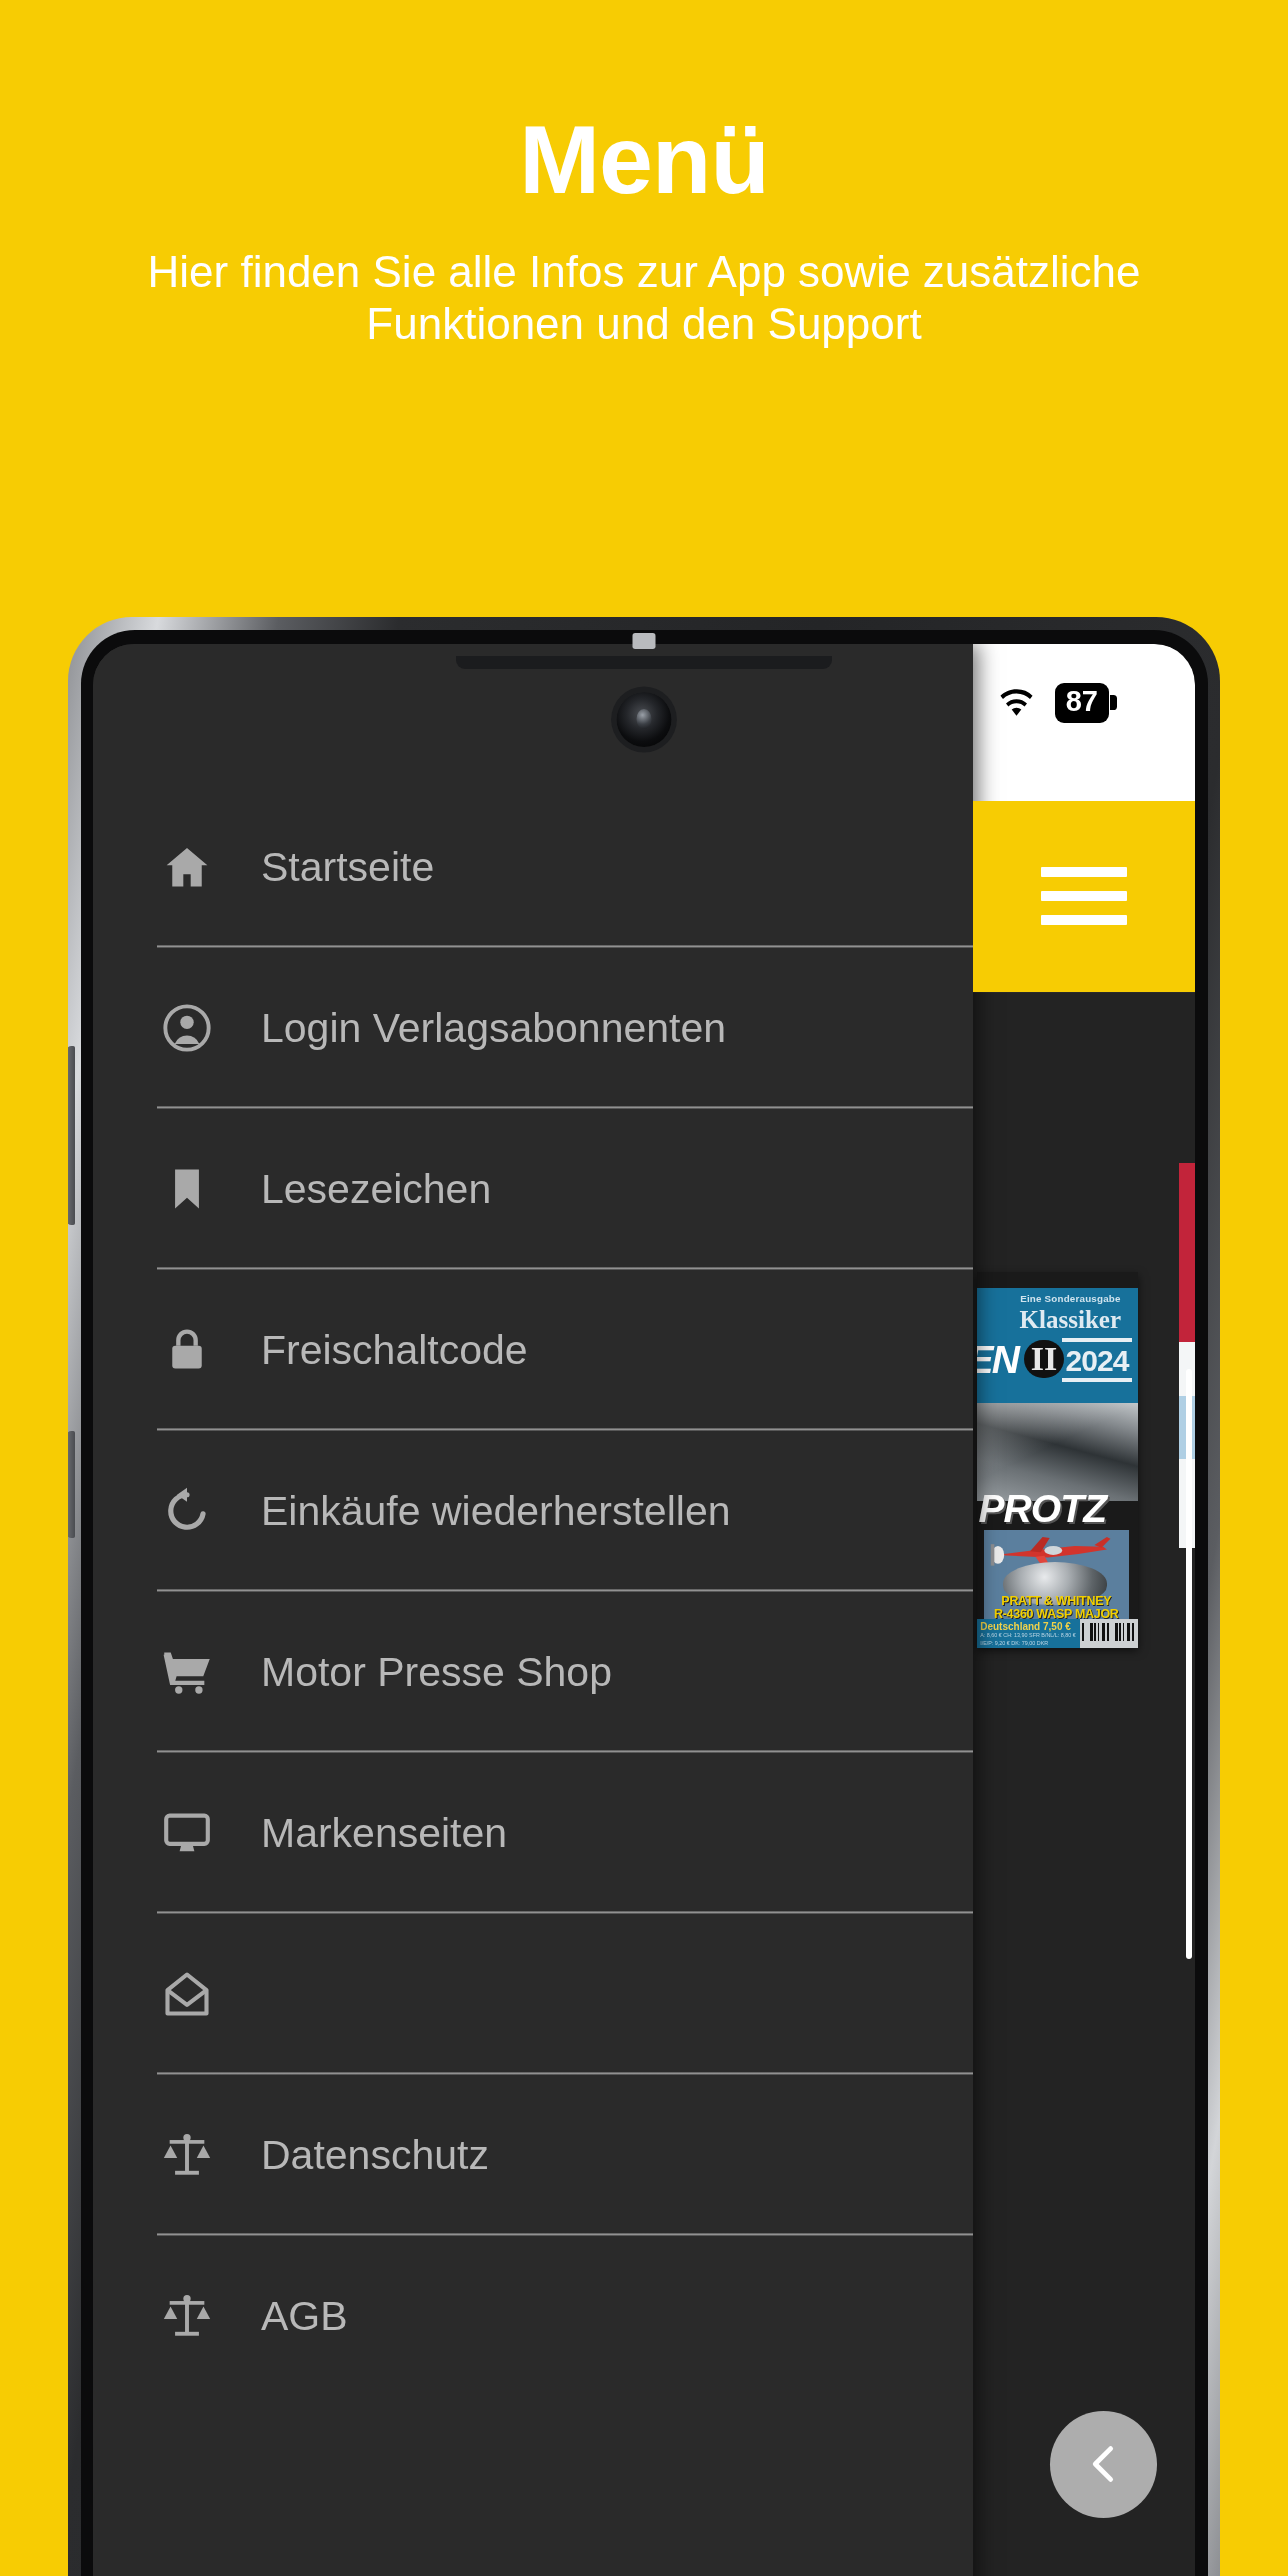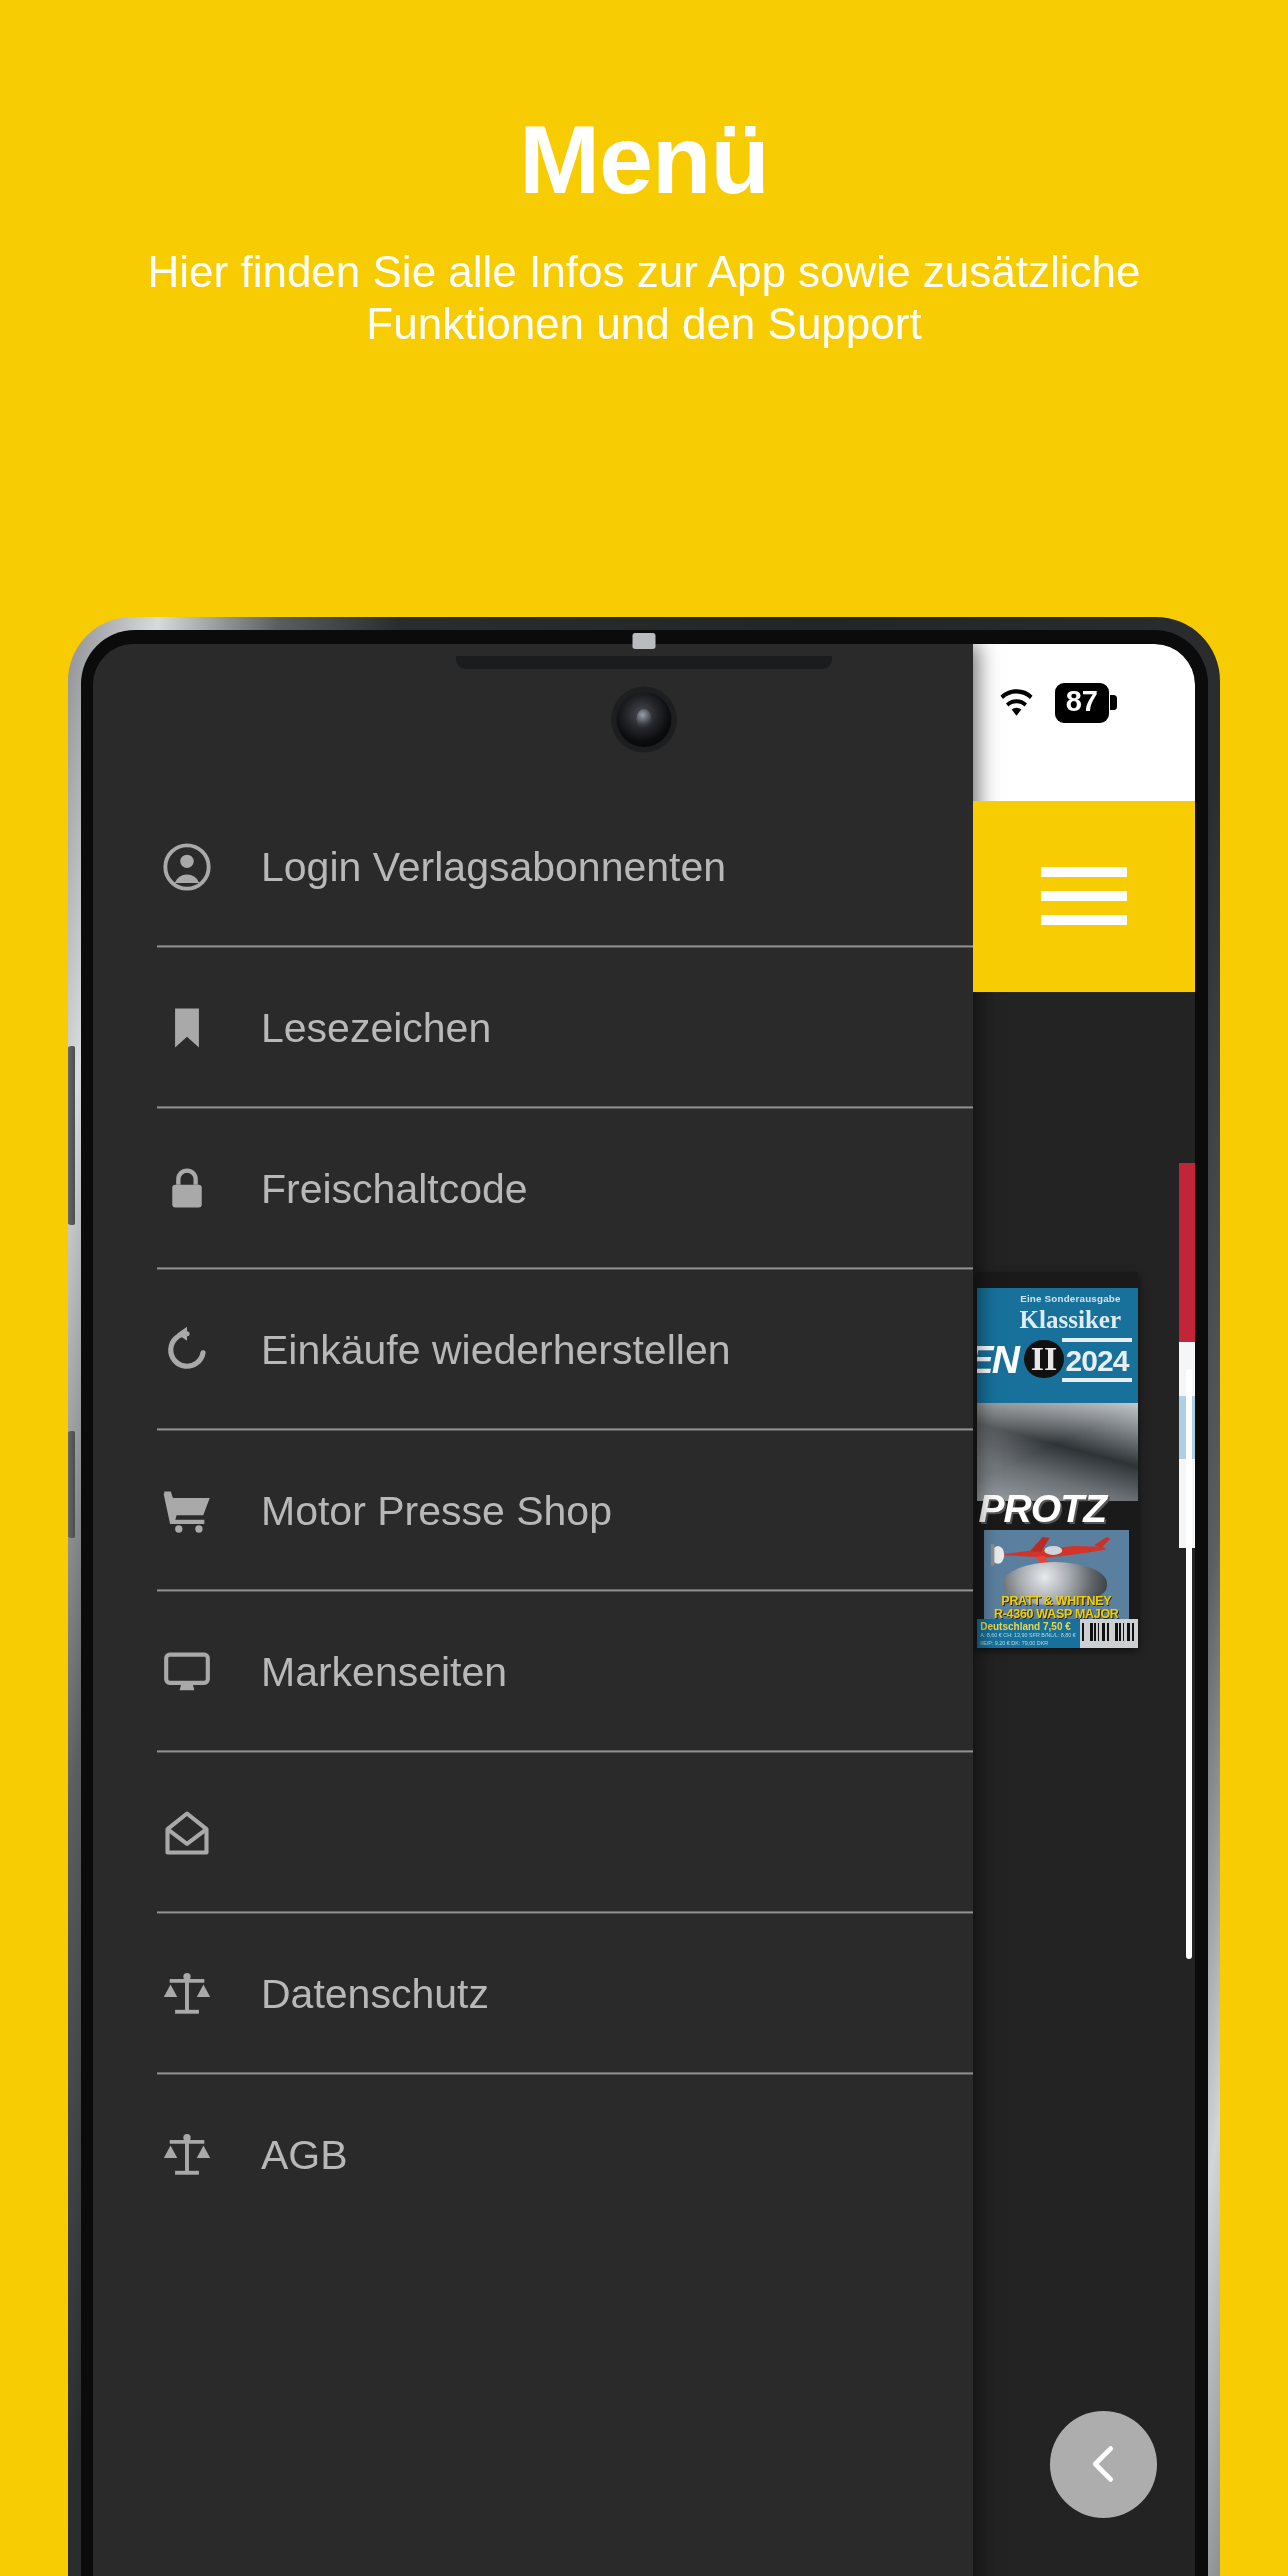--- a/index.html
+++ b/index.html
@@ -393,20 +393,29 @@
             <path d="M12 12.2c2.1 0 4 .8 5.4 2.2l1.6-2A10.2 10.2 0 0012 9.5c-2.7 0-5.2 1-7 2.9l1.6 2a7.6 7.6 0 015.4-2.2z" fill="#000"></path>
             <path d="M12 5.6c3.5 0 6.7 1.4 9 3.7l1.7-2.1A14.8 14.8 0 0012 2.9C7.8 2.9 4 4.6 1.3 7.2L3 9.3a12.6 12.6 0 019-3.7z" fill="#000"></path>
           </svg>
           <div class="battery-pill">87</div>
         </div>
       </div>
 
       <div class="drawer">
         <div class="menu-list">
 
+          <div class="menu-item">
+            <span class="mi-icon">
+              <svg viewBox="0 0 24 24">
+                  <path d="M12 3.2L2.6 11.2h2.6V21h5.1v-5.6h3.4V21h5.1v-9.8h2.6L12 3.2z"></path>
+                </svg>
+            </span>
+            <span class="mi-label">Startseite</span>
+            <span class="mi-divider"></span>
+          </div>
 
 
           <div class="menu-item">
             <span class="mi-icon">
               <svg viewBox="0 0 24 24">
                 <circle cx="12" cy="12" r="10" fill="none" stroke="#a9a9a9" stroke-width="1.8"></circle>
                 <circle cx="12" cy="9.4" r="3.1"></circle>
                 <path d="M6.3 19.4a6.1 6.1 0 0111.4 0"></path>
               </svg>
             </span>

